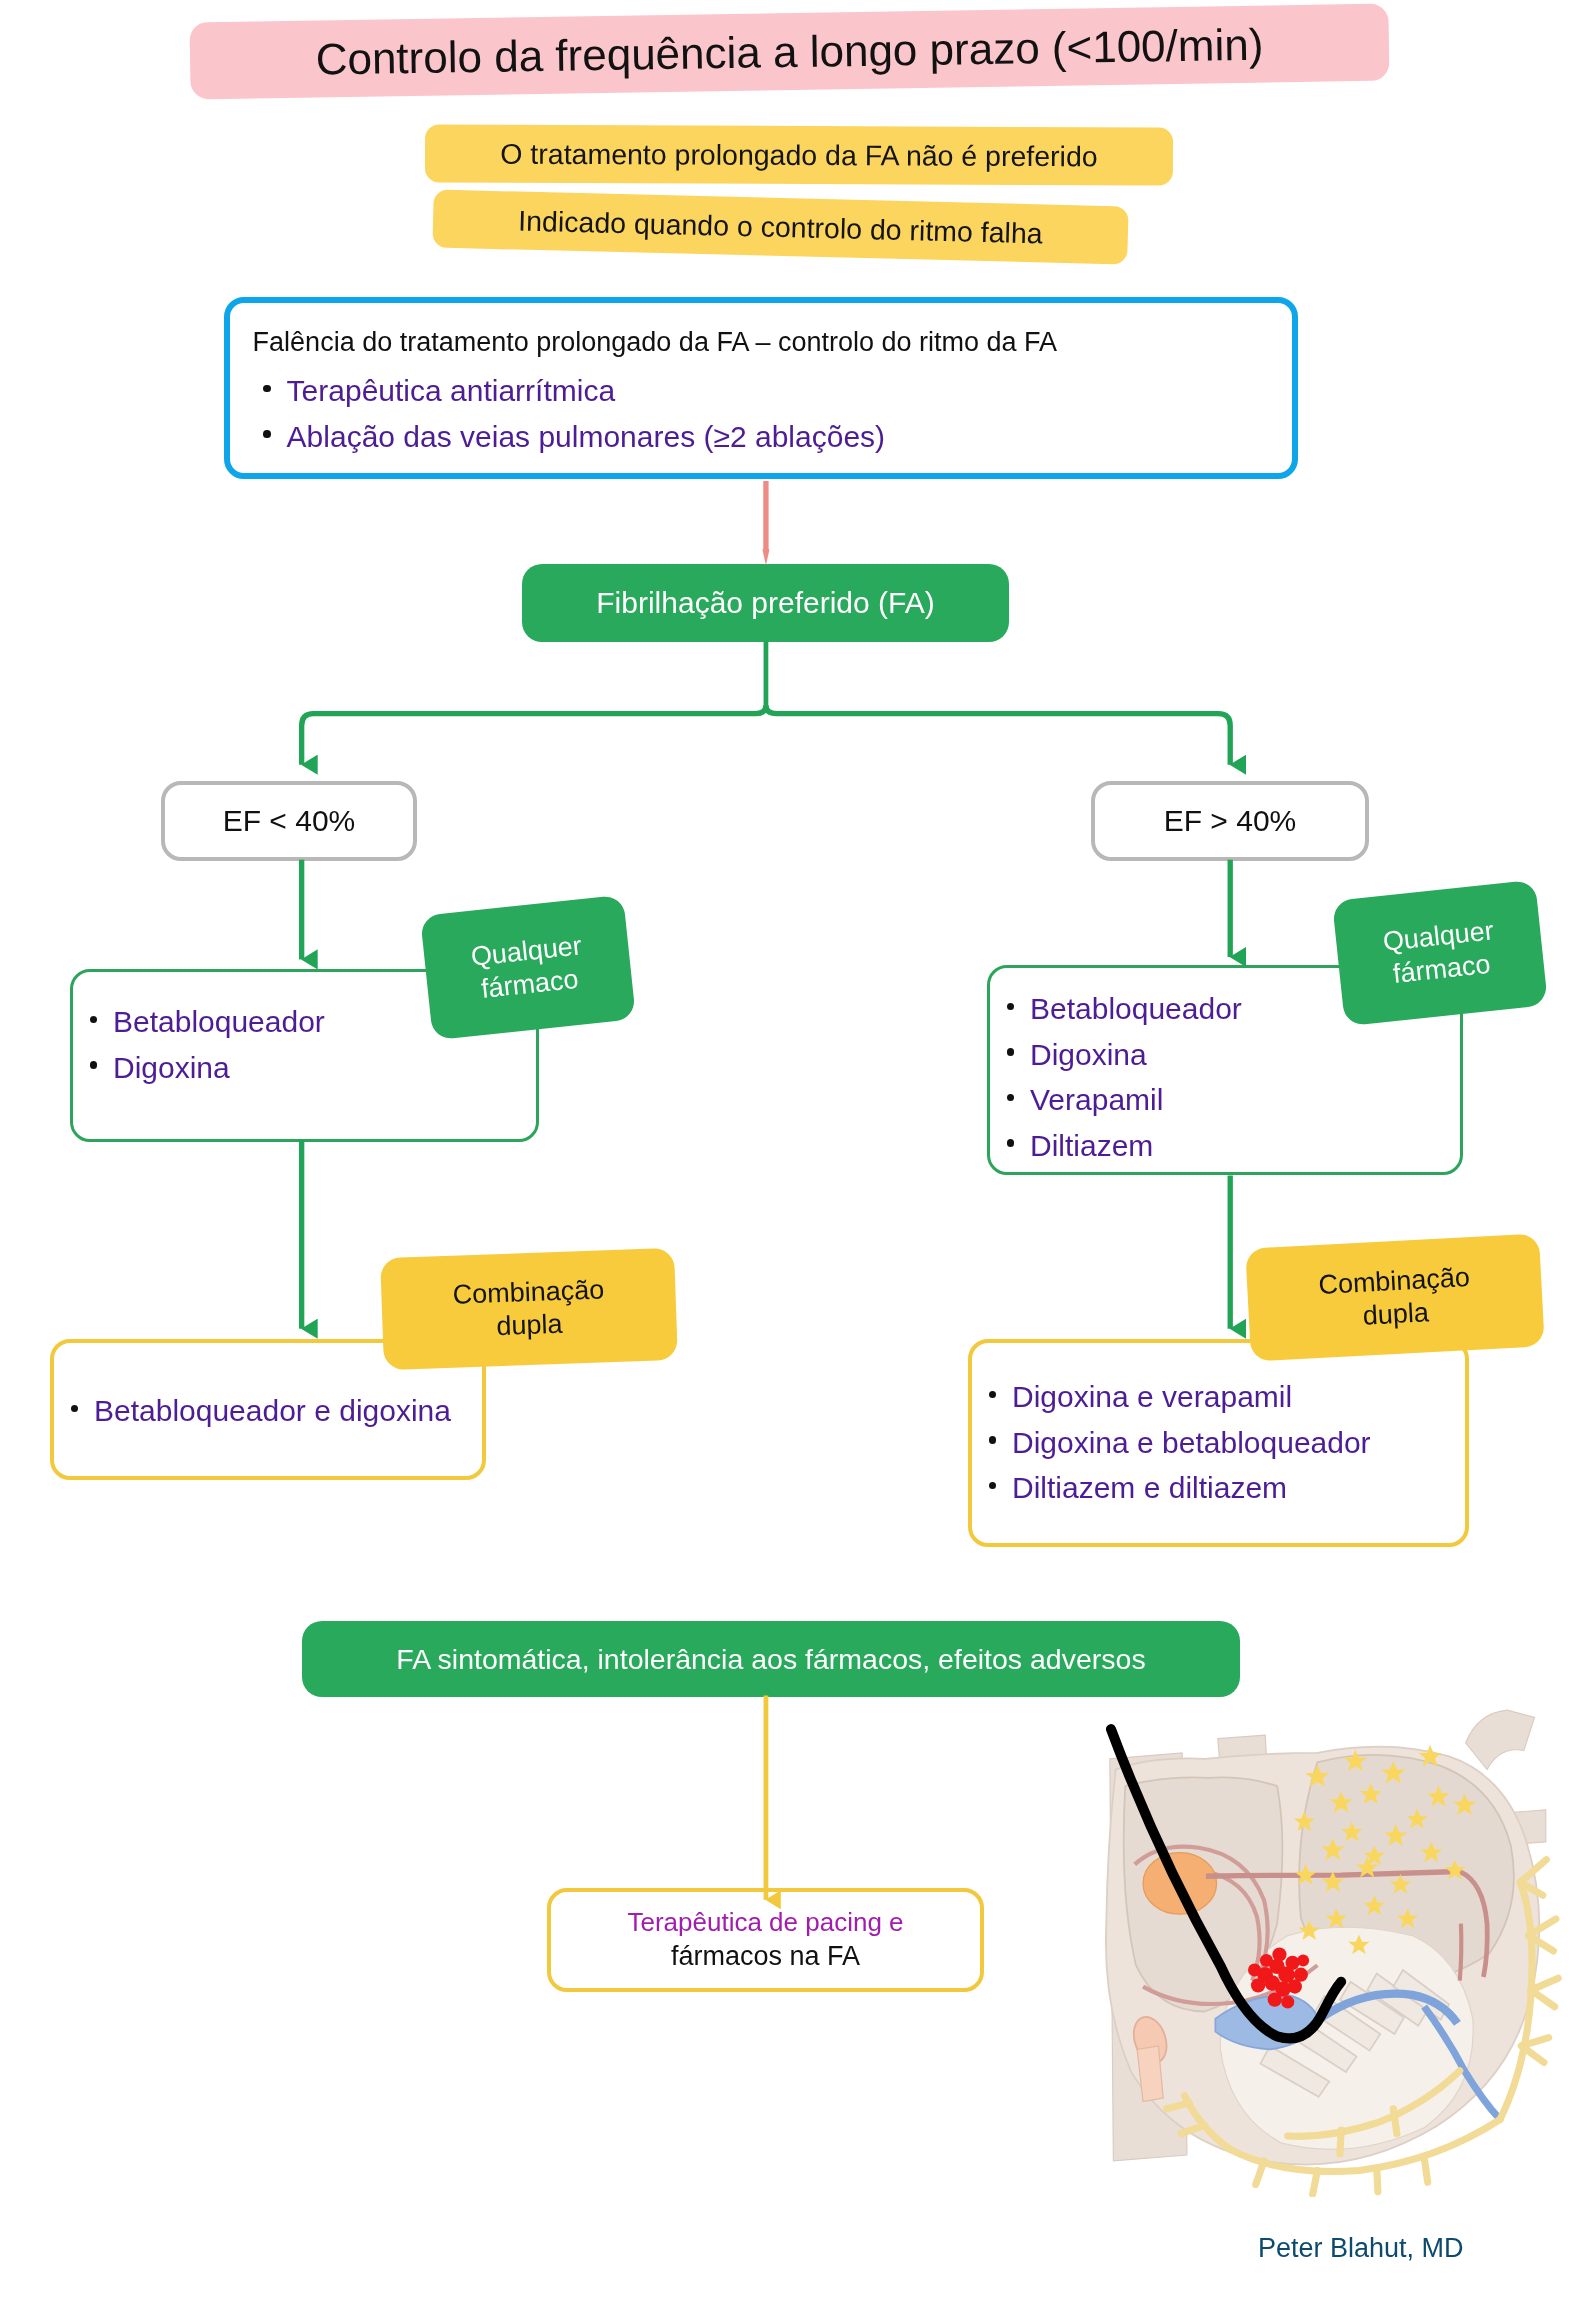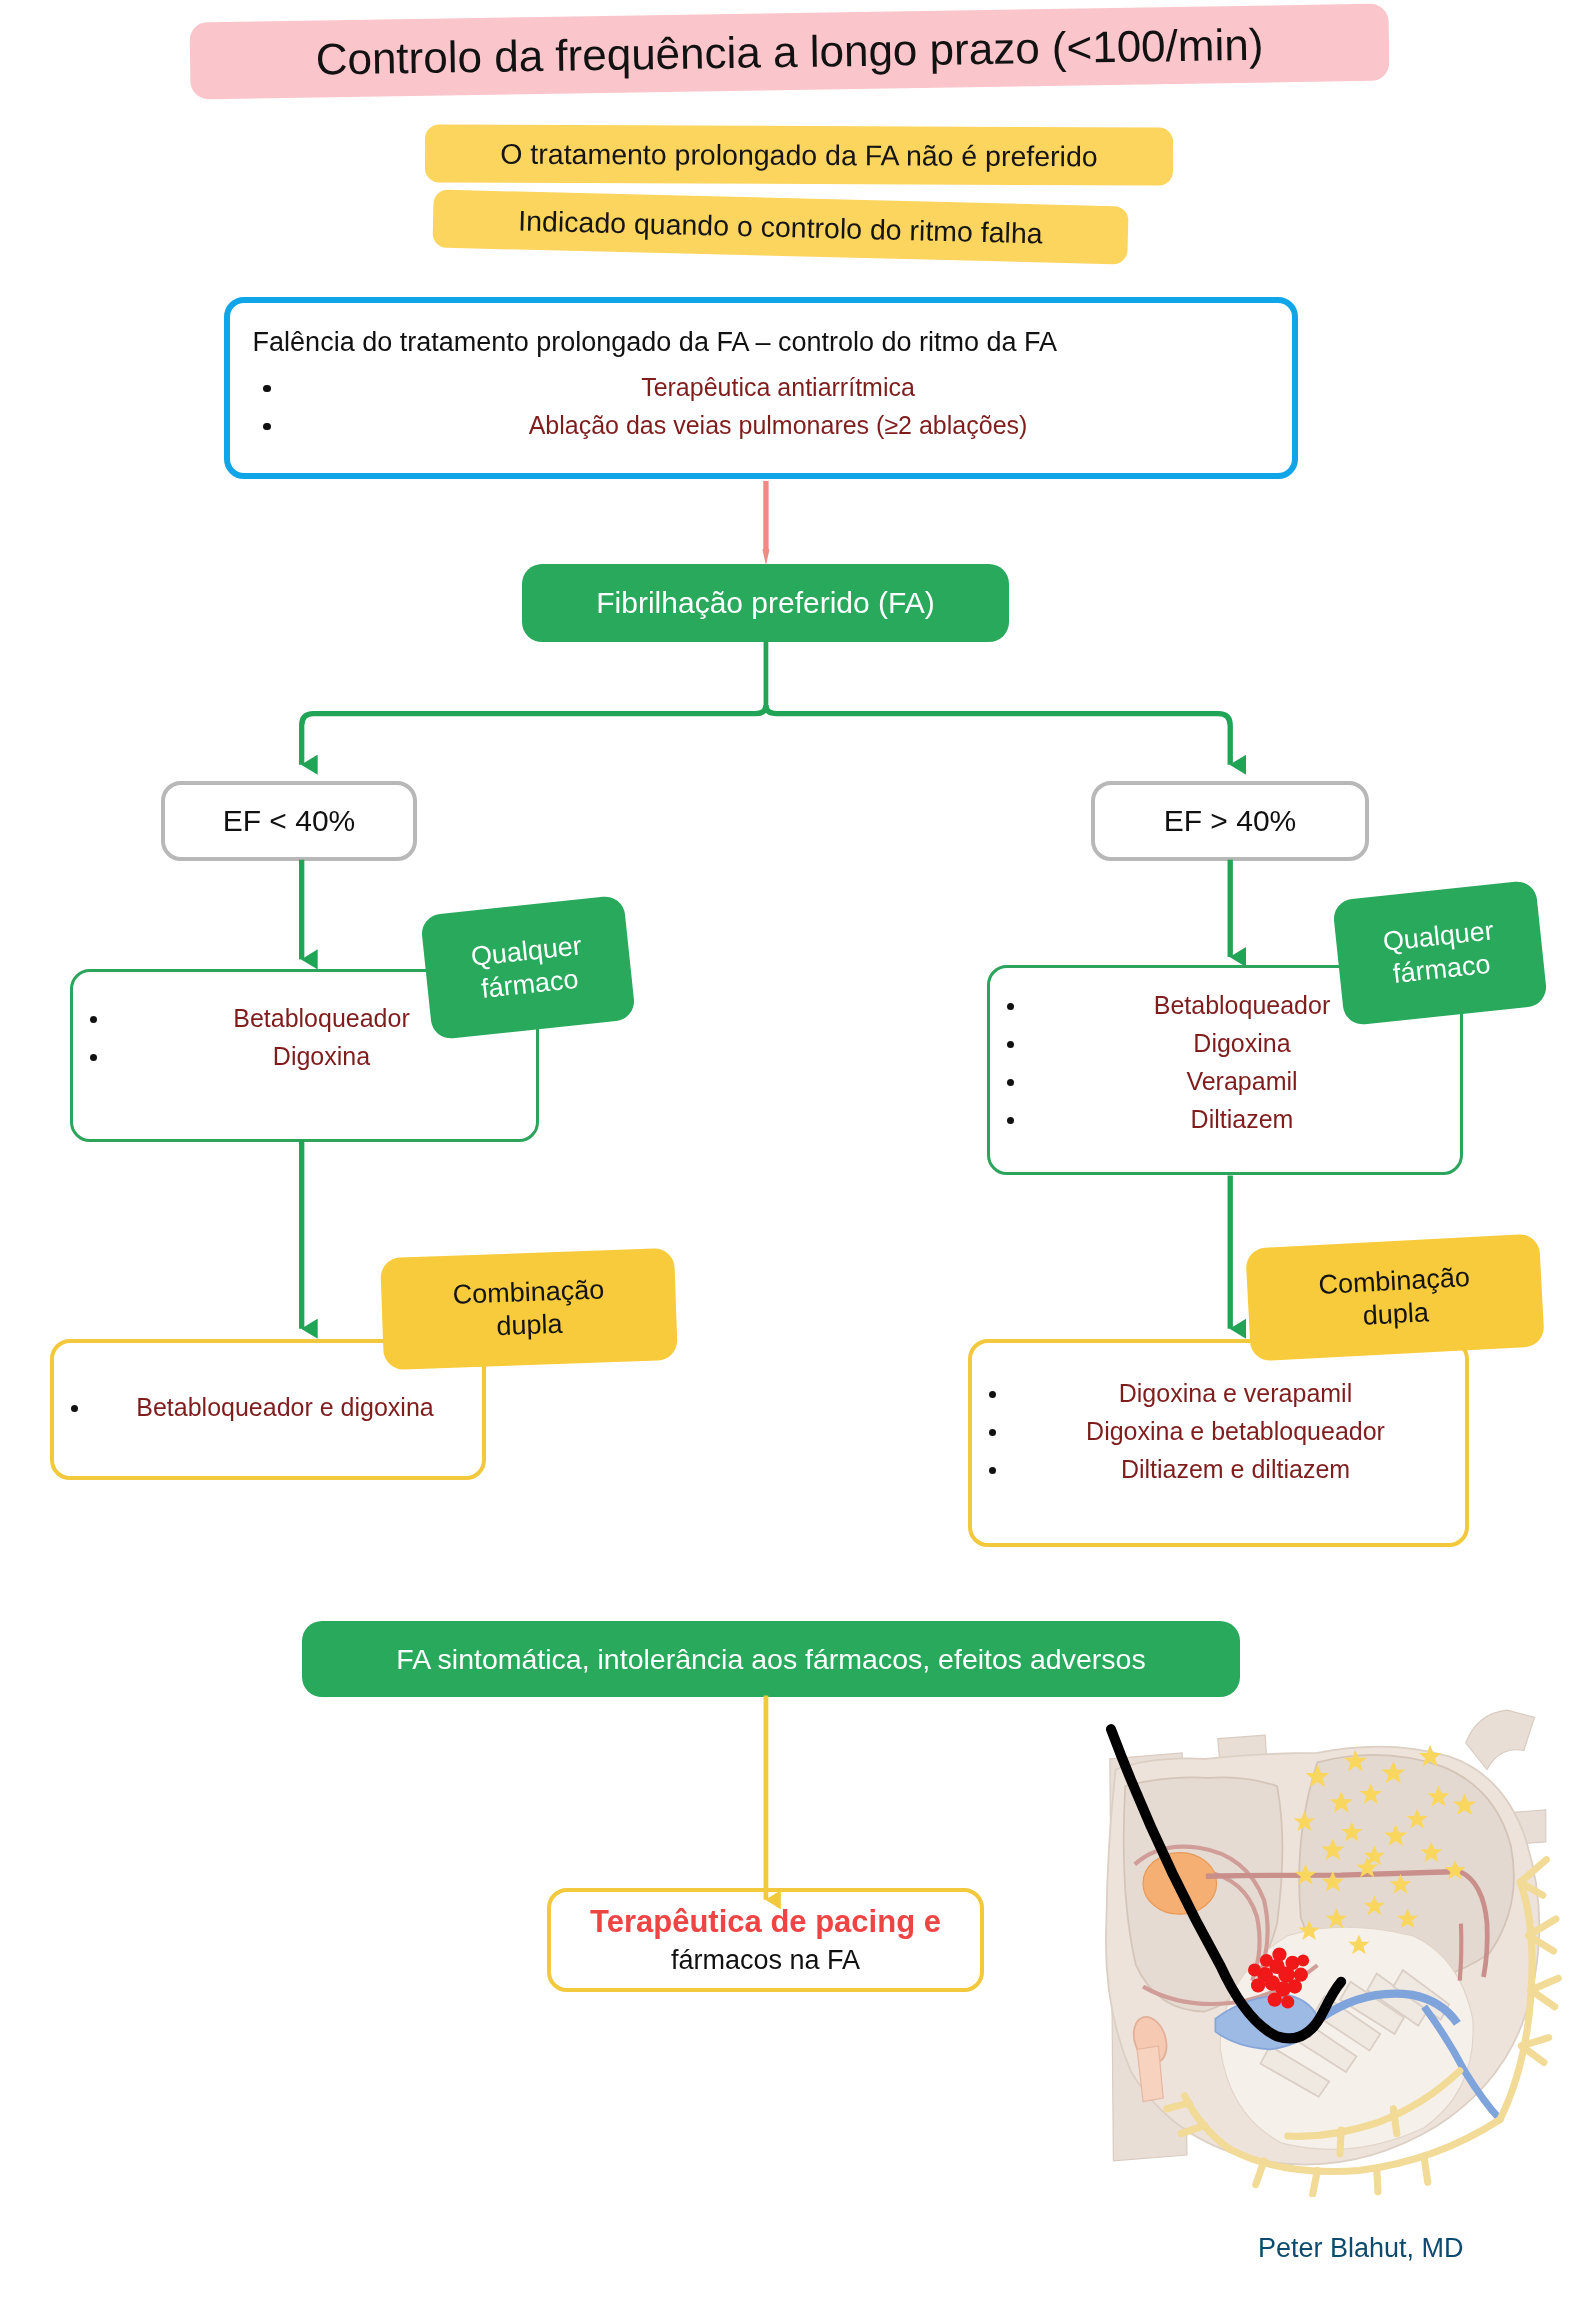--- a/index.html
+++ b/index.html
@@ -83,25 +83,24 @@
   .bodytext {
     font-size: 27px;
     color: #111111;
     line-height: 1.45;
   }
 
   ul.bullets { list-style: none; }
   ul.bullets li {
     position: relative;
     padding-left: 34px;
-    font-size: 25px;
-    color: #7f1d1d;
+    font-size: 30px;
+    color: #4c1d95;
     line-height: 1.52;
     white-space: nowrap;
-    text-align: center;
   }
   ul.bullets li::before {
     content: "";
     position: absolute;
     left: 10.7px;
     top: 16.6px;
     width: 7.7px; height: 7.7px;
     border-radius: 50%;
     background: #111111;
   }
@@ -245,21 +244,21 @@
     <span>Combinação</span>
     <span>dupla</span>
   </div>
 
   <div class="solid-green" style="left:302px; top:1621px; width:938px; height:76px;">
     <span style="font-size:28.5px;">FA sintomática, intolerância aos fármacos, efeitos adversos</span>
   </div>
 
   <div class="outline-box yellow-box" style="left:547px; top:1888px; width:437px; height:104px; display:flex; align-items:center; justify-content:center;">
     <div class="center-txt">
-      <div style="font-size:31px; color:#ef4444; line-height:1.32;font-weight:bold;">Terapêutica de pacing e</div>
+      <div style="font-size:26px; color:#a21caf; line-height:1.32;">Terapêutica de pacing e</div>
       <div style="font-size:27px; color:#111; line-height:1.32;">fármacos na FA</div>
     </div>
   </div>
 
   <div class="heart-wrap" style="left:1009px; top:1686px; width:567px; height:511px;">
     <svg width="567" height="511" viewBox="0 0 956 860">
       <defs>
         <clipPath id="heartclip">
           <path d="M120,130 L300,110 L300,60 Q330,30 380,38 L700,38 Q760,20 800,60 L840,30 L900,60 L870,140
                    Q940,260 930,420 Q920,620 780,740 Q600,840 400,800 Q220,760 160,600

